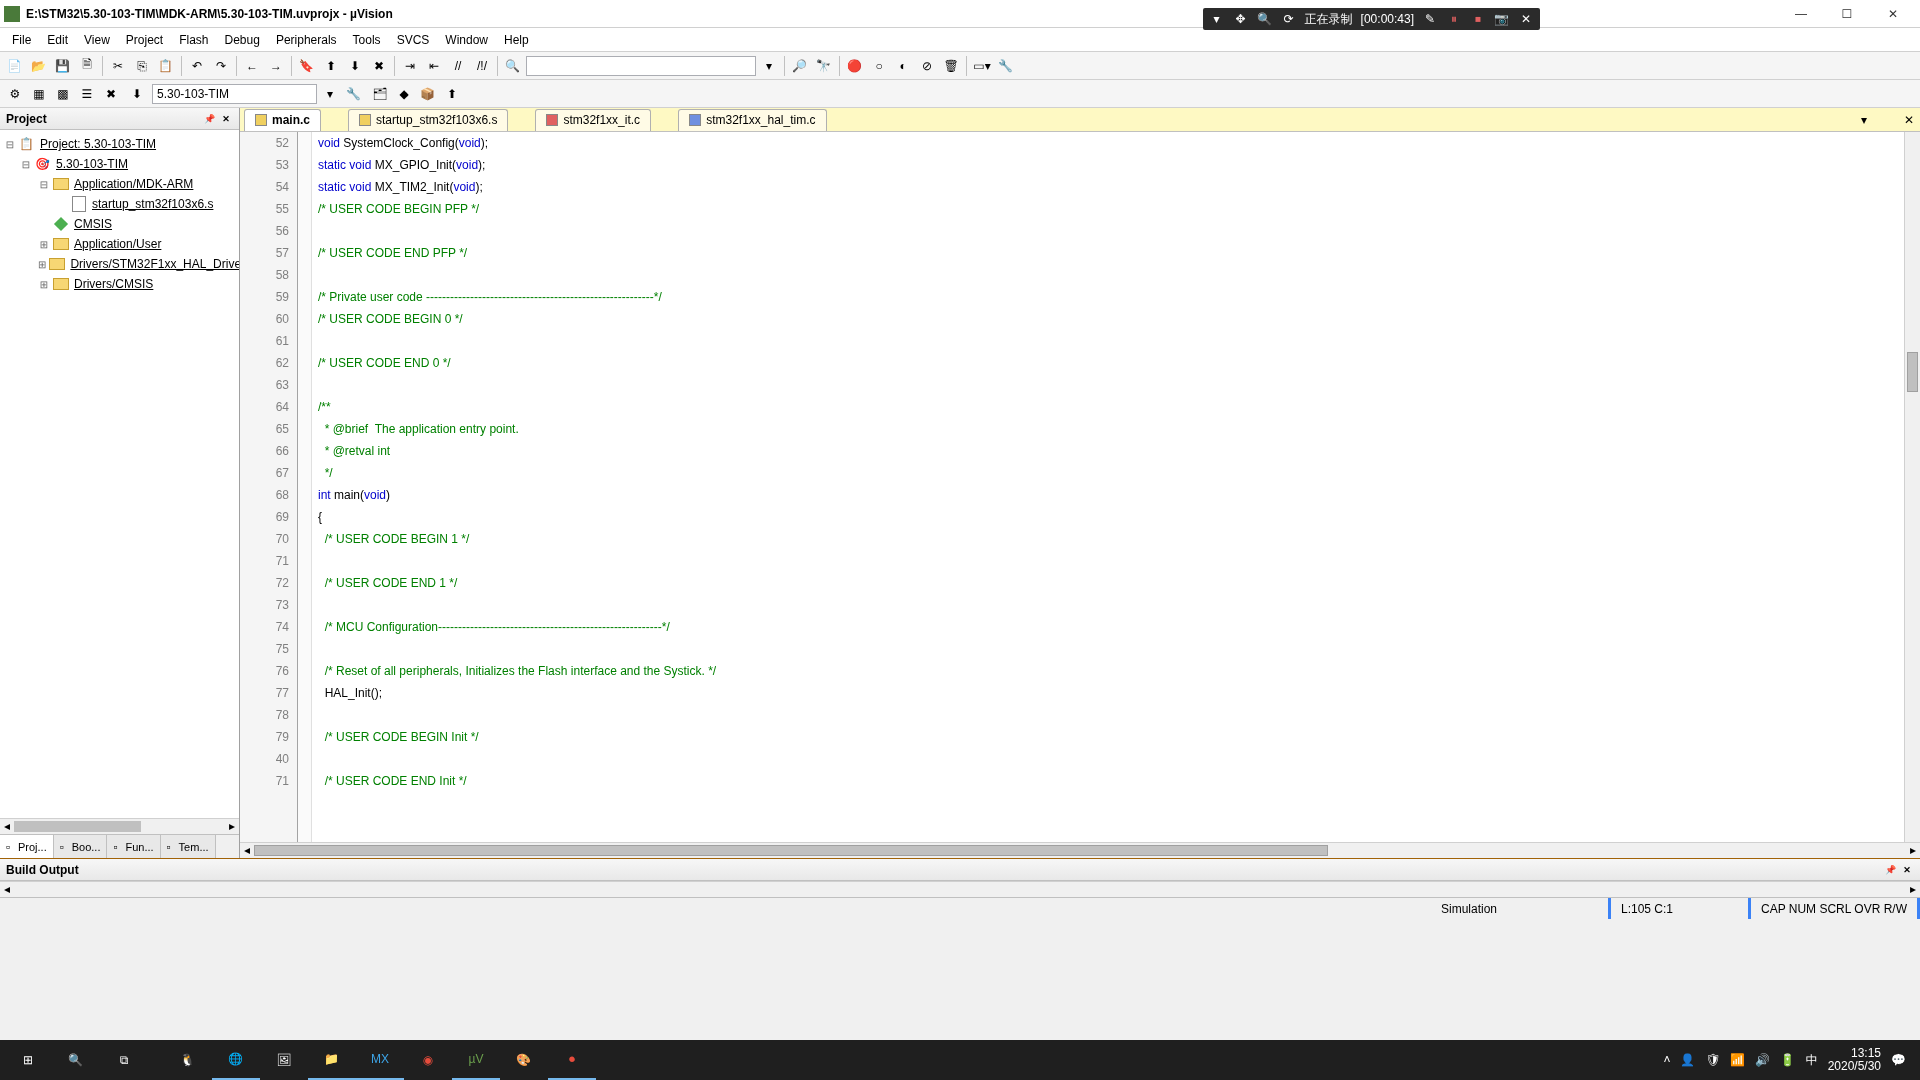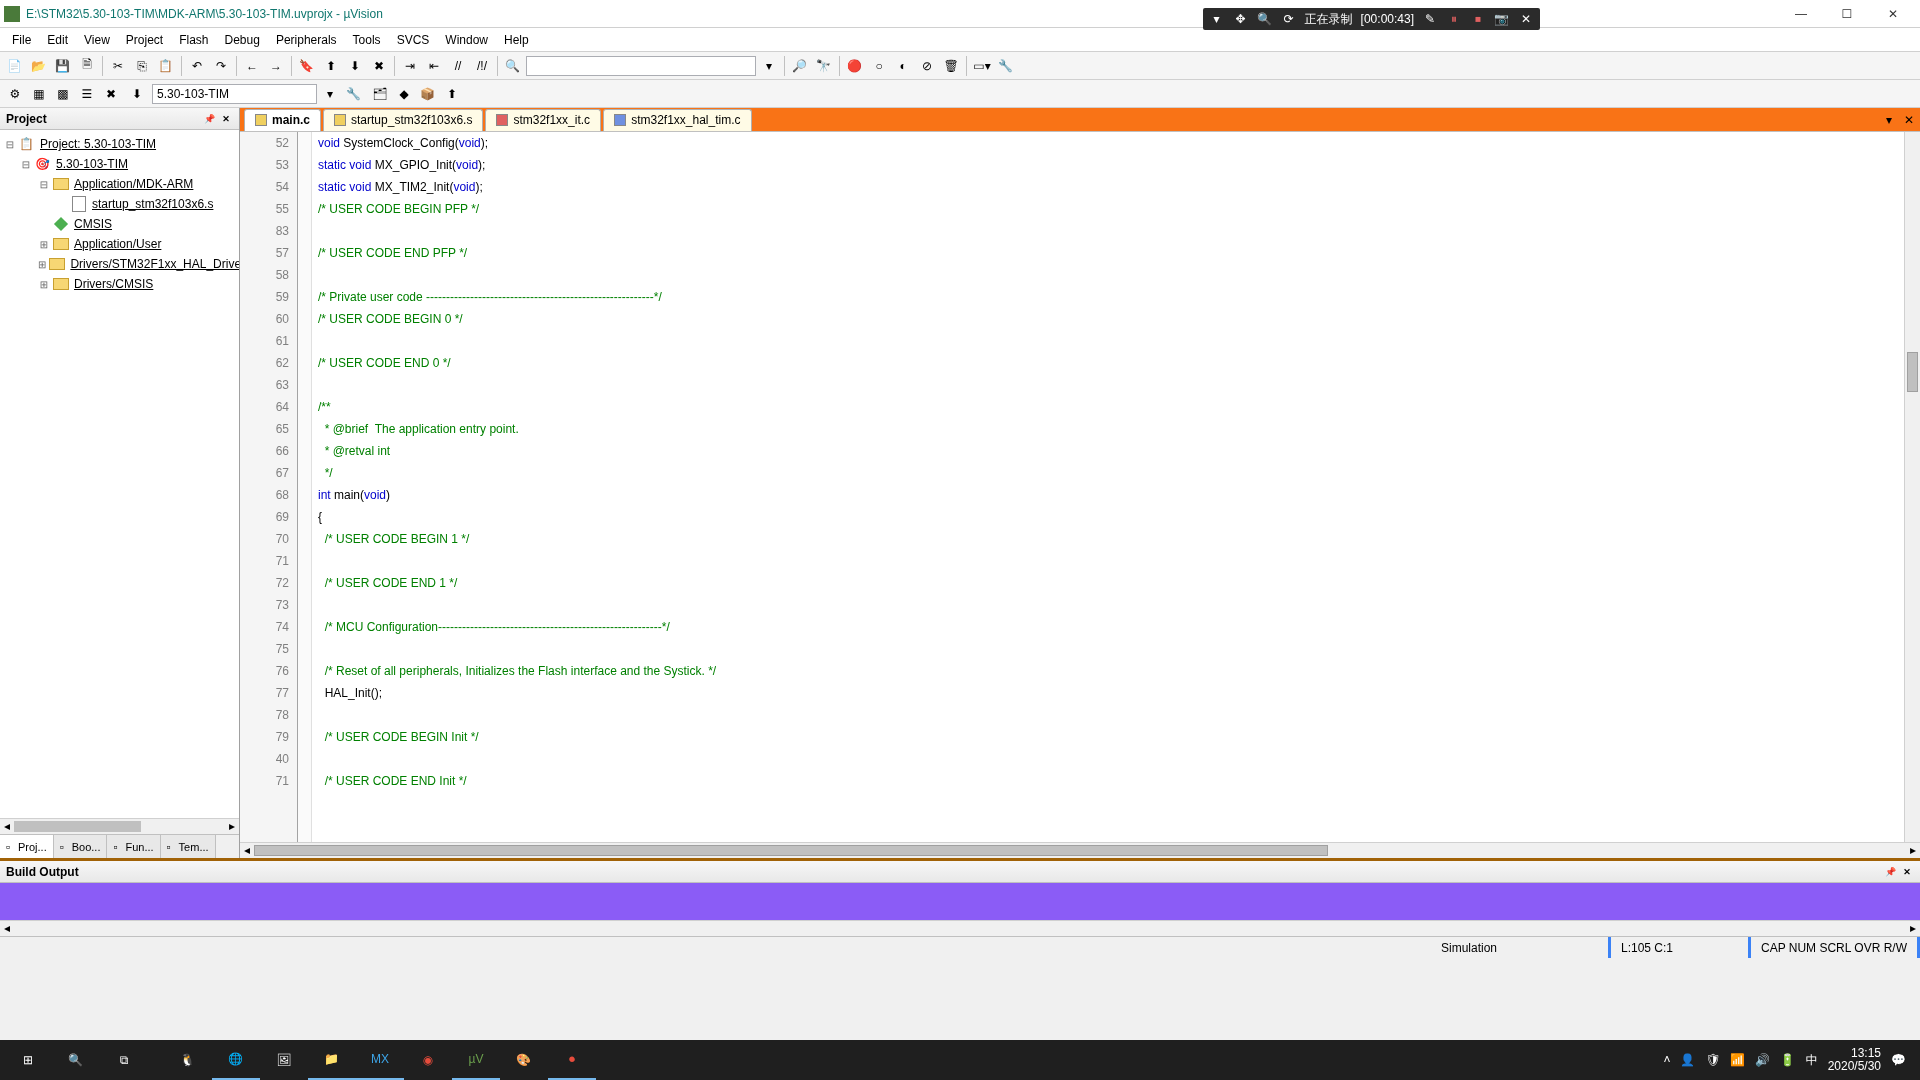--- a/index.html
+++ b/index.html
@@ -1,19 +1,19 @@
 <!DOCTYPE html>
 <html><head>
 <meta charset="utf-8">
 <style>
 * { margin:0; padding:0; box-sizing:border-box; font-family:"Segoe UI",Tahoma,sans-serif; font-size:12px; }
 body { background:#f0f0f0; width:1920px; height:1080px; overflow:hidden; position:relative; }
 .titlebar { height:28px; background:#fff; display:flex; align-items:center; padding:0 4px; border-bottom:1px solid #d0d0d0; }
 .titlebar .app-icon { width:16px; height:16px; background:#4a7a3a; margin-right:6px; }
-.titlebar .title { flex:1; color:#0f766e; }
+.titlebar .title { flex:1; color:#000000;font-weight:bold; }
 .titlebar .win-btn { width:46px; height:28px; display:flex; align-items:center; justify-content:center; color:#333; }
 .menubar { height:24px; background:#fff; display:flex; align-items:center; padding:0 4px; border-bottom:1px solid #d0d0d0; }
 .menubar .menu-item { padding:3px 8px; cursor:default; }
 .toolbar { height:28px; background:#f5f5f5; border-bottom:1px solid #d0d0d0; display:flex; align-items:center; padding:2px 4px; gap:2px; }
 .toolbar .tb-btn { width:22px; height:22px; display:flex; align-items:center; justify-content:center; border:1px solid transparent; }
 .toolbar .tb-sep { width:1px; height:20px; background:#c0c0c0; margin:0 2px; }
 .toolbar .tb-combo { height:20px; border:1px solid #abadb3; background:#fff; padding:0 4px; min-width:230px; }
 .toolbar2 { height:28px; background:#f5f5f5; border-bottom:1px solid #d0d0d0; display:flex; align-items:center; padding:2px 4px; gap:2px; }
 .toolbar2 .tb-btn { width:22px; height:22px; display:flex; align-items:center; justify-content:center; border:1px solid transparent; }
 .toolbar2 .tb-combo { height:20px; border:1px solid #abadb3; background:#fff; padding:0 4px; min-width:130px; }
@@ -28,37 +28,37 @@
 .tree-node .ticon { width:16px; height:16px; margin:0 3px; display:inline-flex; align-items:center; justify-content:center; }
 .tree-node .tlabel { padding:0 2px;text-decoration:underline; }
 .tree .d0 { padding-left:2px; }
 .tree .d1 { padding-left:18px; }
 .tree .d2 { padding-left:36px; }
 .tree .d3 { padding-left:54px; }
 .proj-tabs { height:24px; border-top:1px solid #c0c0c0; display:flex; background:#f0f0f0; }
 .proj-tabs .ptab { padding:2px 6px; border-right:1px solid #c0c0c0; display:flex; align-items:center; font-size:11px; background:#fff; }
 .proj-tabs .ptab.inactive { background:#e8e8e8; }
 .editor-area { flex:1; display:flex; flex-direction:column; background:#fff; }
-.editor-tabs { height:24px; background:#f97316; border-bottom:1px solid #c0c0c0; display:flex; align-items:center; padding-left:4px; }
+.editor-tabs { height:24px; background:#fef9c3; border-bottom:1px solid #c0c0c0; display:flex; align-items:center; padding-left:4px;gap:25px; }
 .editor-tabs .etab { height:22px; display:flex; align-items:center; padding:0 10px; border:1px solid #b0b0b0; border-bottom:none; margin-right:2px; background:#fffbe6; border-radius:3px 3px 0 0; }
 .editor-tabs .etab.active { background:#fff; font-weight:bold; }
 .editor-tabs .etab .ficon { width:12px; height:12px; margin-right:5px; }
 .editor-tabs .spacer { flex:1; }
 .code-area { flex:1; display:flex; overflow:hidden; position:relative; font-family:Consolas,monospace; font-size:18px; }
 .gutter { width:58px; background:#f5f5f5; border-right:1px solid #a3a3a3; text-align:right; padding-right:8px; color:#808080; line-height:22px; }
 .fold-gutter { width:14px; background:#fafafa; border-right:1px solid #e0e0e0; }
 .code { flex:1; padding-left:6px; line-height:22px; white-space:pre; overflow:hidden; }
 .code .kw { color:#0000cc; }
 .code .cm { color:#008000; }
 .vscroll { width:16px; background:#f0f0f0; border-left:1px solid #d0d0d0; position:relative; }
 .vscroll .thumb { position:absolute; left:2px; right:2px; top:220px; height:40px; background:#c0c0c0; border:1px solid #a0a0a0; }
 .hscroll-row { height:16px; display:flex; background:#f0f0f0; border-top:1px solid #d0d0d0; }
 .hscroll-row .track { flex:1; position:relative; }
 .hscroll-row .thumb { position:absolute; top:2px; bottom:2px; left:0; width:65%; background:#c0c0c0; border:1px solid #a0a0a0; }
-.build-output { border-top:3px solid #a16207; background:#8b5cf6; display:flex; flex-direction:column;gap:37px; }
+.build-output { border-top:1px solid #a16207; background:#3b82f6; display:flex; flex-direction:column; }
 .build-output .panel-header { background:linear-gradient(#f7f7f7,#e8e8e8); }
 .build-output .content { padding:4px 6px; font-family:Consolas,monospace; font-size:12px; line-height:16px; white-space:pre; height:110px; overflow:auto; }
 .statusbar { height:22px; background:#f0f0f0; border-top:1px solid #c0c0c0; display:flex; align-items:center; font-size:11px; }
 .statusbar .cell { padding:0 10px; border-right:3px solid #3b82f6; height:100%; display:flex; align-items:center; }
 .statusbar .spacer { flex:1; }
 .taskbar { position:absolute; bottom:0; left:0; right:0; height:40px; background:#1f1f1f; display:flex; align-items:center; padding:0 4px; }
 .taskbar .task-btn { width:48px; height:40px; display:flex; align-items:center; justify-content:center; color:#fff; }
 .taskbar .task-btn.active { border-bottom:2px solid #76b9ed; }
 .taskbar .spacer { flex:1; }
 .taskbar .tray { display:flex; align-items:center; gap:10px; color:#fff; padding-right:10px; font-size:11px; }
@@ -268,21 +268,21 @@
         <div class="spacer"></div>
         <div style="padding: 0px 6px;">▾</div>
         <div style="padding: 0px 6px;">✕</div>
       </div>
     <div class="code-area">
       <div class="gutter" id="gutter">
           <div>52</div>
           <div>53</div>
           <div>54</div>
           <div>55</div>
-          <div>83</div>
+          <div>56</div>
           <div>57</div>
           <div>58</div>
           <div>59</div>
           <div>60</div>
           <div>61</div>
           <div>62</div>
           <div>63</div>
           <div>64</div>
           <div>65</div>
           <div>66</div>

